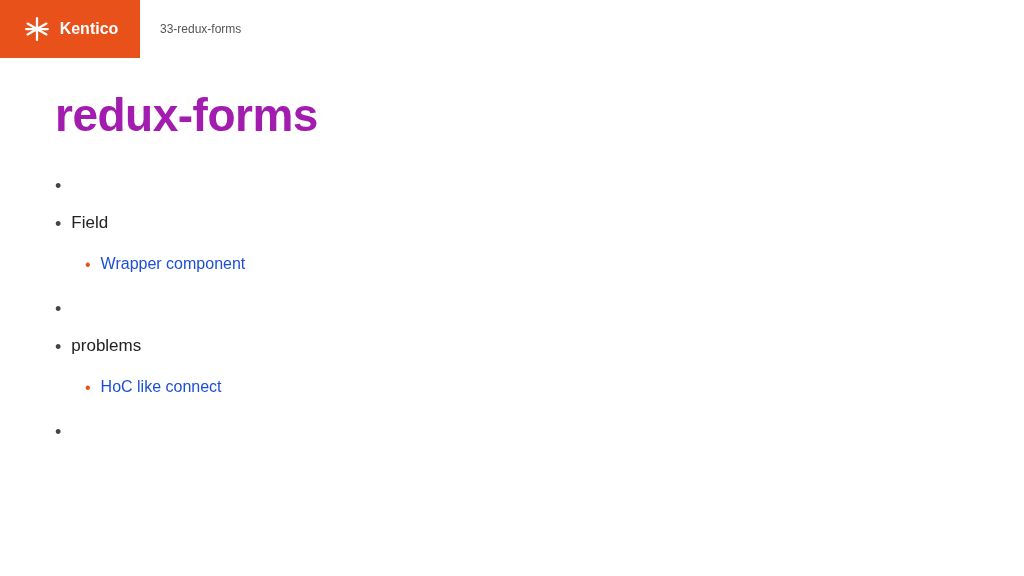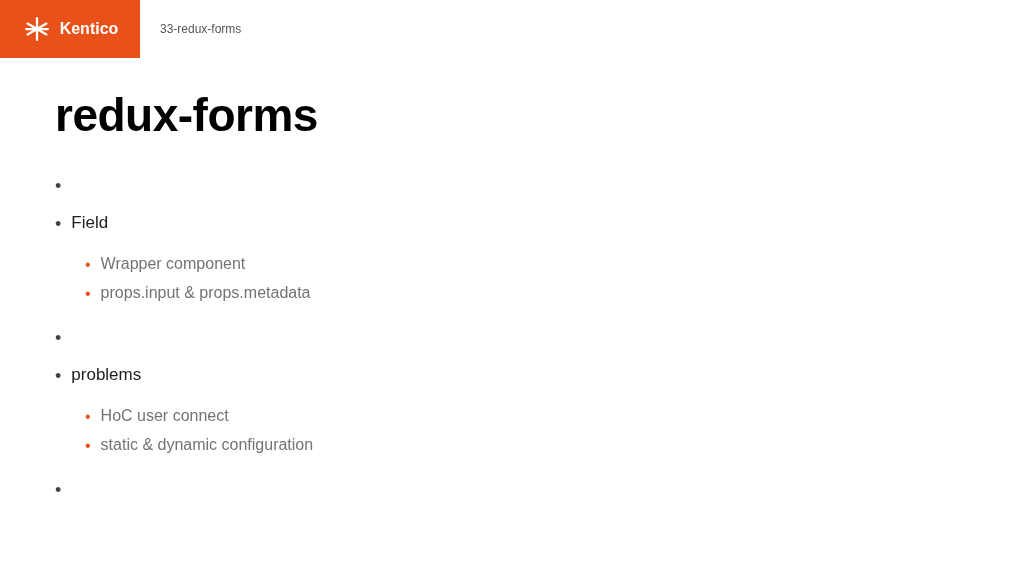--- a/index.html
+++ b/index.html
@@ -50,21 +50,21 @@
     }
 
     
     .main-content {
       padding: 30px 55px 20px 55px;
     }
 
     .slide-heading {
       font-size: 46px;
       font-weight: 700;
-      color: #000000;
+      color: #a21caf;
       margin-bottom: 30px;
       letter-spacing: -0.5px;
     }
 
     .bullet-list {
       list-style: none;
       padding: 0;
     }
 
     .bullet-list > li {
@@ -90,21 +90,21 @@
     }
 
     .sub-list {
       list-style: none;
       padding: 0;
       margin-top: 4px;
     }
 
     .sub-list li {
       font-size: 16px;
-      color: #737373;
+      color: #1d4ed8;
       display: flex;
       align-items: flex-start;
       gap: 10px;
       line-height: 1.5;
       margin-bottom: 4px;
       padding-left: 30px;
     }
 
     .sub-list li::before {
       content: '•';
@@ -152,36 +152,30 @@
   <ul class="bullet-list">
     <li class="spacer-top" style="flex-direction: column; align-items: flex-start;">
       <div style="display:flex; align-items:flex-start; gap:10px;">
         <span style="color:#444;font-size:18px;margin-top:1px;">•</span>
         <span class="bullet-text">Field</span>
       </div>
       <ul class="sub-list">
         <li>
           <span>Wrapper component</span>
         </li>
-        <li>
-          <span>props.input &amp; props.metadata</span>
-        </li>
       </ul>
     </li>
     <li class="spacer-top" style="flex-direction: column; align-items: flex-start;">
       <div style="display:flex; align-items:flex-start; gap:10px;">
         <span style="color:#444;font-size:18px;margin-top:1px;">•</span>
         <span class="bullet-text">problems</span>
       </div>
       <ul class="sub-list">
         <li>
-          <span>HoC user connect</span>
-        </li>
-        <li>
-          <span>static &amp; dynamic configuration</span>
+          <span>HoC like connect</span>
         </li>
       </ul>
     </li>
     <li class="spacer-top" style="flex-direction: column; align-items: flex-start;">
       
       
     </li>
   </ul>
 </div>
 

